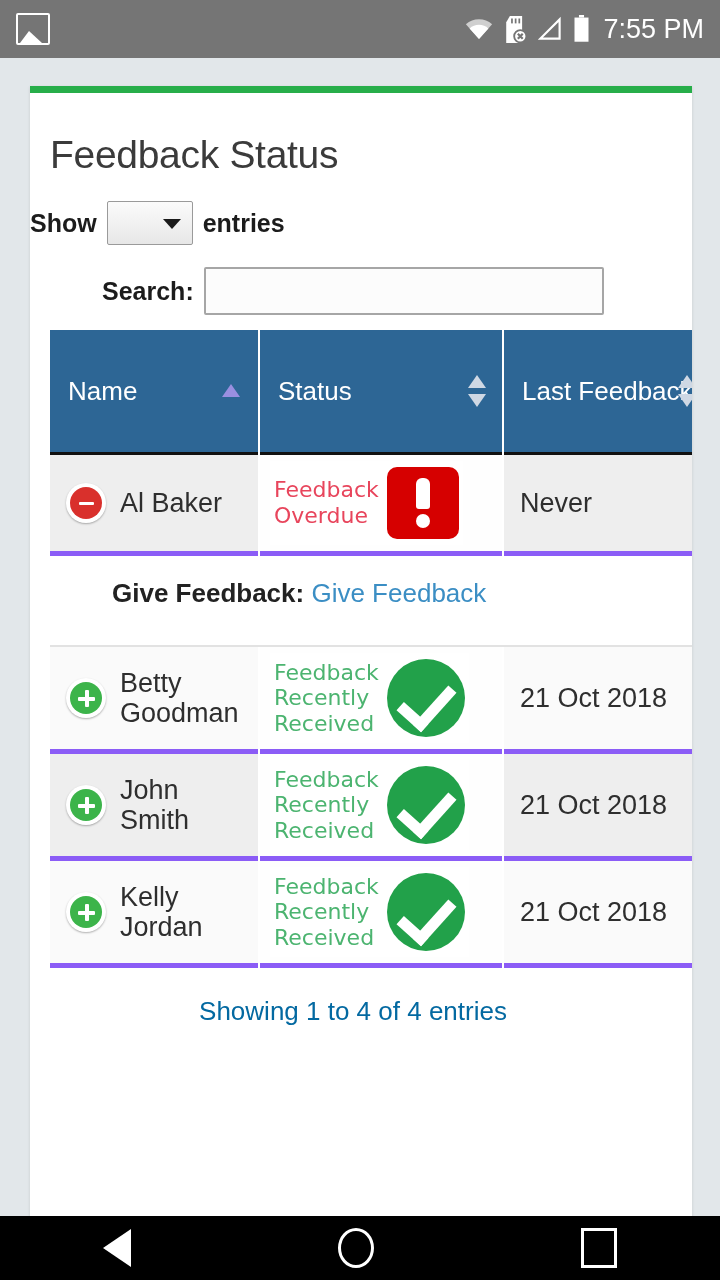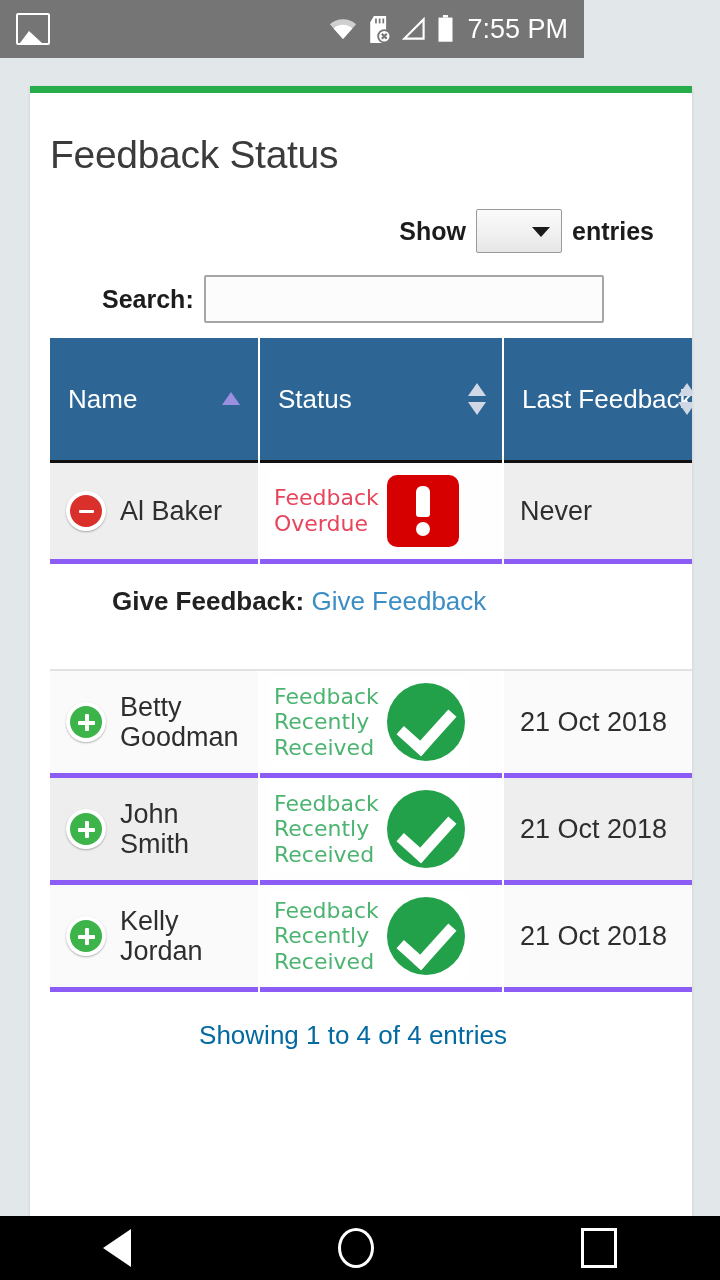--- a/index.html
+++ b/index.html
@@ -17,21 +17,21 @@
     width: 720px;
     height: 1280px;
     background: #e2e7ea;
     overflow: hidden;
   }
 
   
   .statusbar {
     position: absolute;
     top: 0; left: 0;
-    width: 584px;
+    width: 720px;
     height: 58px;
     background: #757575;
     display: flex;
     align-items: center;
     justify-content: space-between;
     padding: 0 16px;
     box-sizing: border-box;
   }
   .sb-left { display: flex; align-items: center; gap: 10px; }
   .sb-right { display: flex; align-items: center; gap: 11px; }
@@ -80,25 +80,25 @@
     font-size: 39px;
     color: #3b3b3b;
     font-weight: normal;
     margin: 0;
     padding: 40px 0 0 20px;
     letter-spacing: -0.3px;
   }
 
   
   .dt-length {
-    text-align: right;
+    text-align: left;
     font-size: 25px;
     font-weight: bold;
     color: #1c1c1c;
-    margin-top: 32px;
+    margin-top: 24px;
     padding-right: 38px;
   }
   .dt-length label { display: inline-flex; align-items: center; gap: 10px; }
   .length-select {
     display: inline-block;
     width: 84px;
     height: 42px;
     background: linear-gradient(#fbfbfb, #e7e7e7);
     border: 1px solid #9a9a9a;
     border-radius: 2px;
@@ -311,21 +311,21 @@
     width: 22px;
     height: 42px;
     border: solid #fff;
     border-width: 0 11px 11px 0;
     transform: rotate(42deg);
   }
 
   
   tr.child-row td {
     background: #ffffff !important;
-    padding: 22px 16px 52px 62px;
+    padding: 22px 16px 36px 62px;
     font-size: 26px;
     border-bottom: 2px solid #e2e2e2;
   }
   .child-label { font-weight: bold; color: #222; }
   .child-link { color: #3b8ec4; text-decoration: none; }
 
   
   .dt-info {
     text-align: center;
     font-size: 26px;

